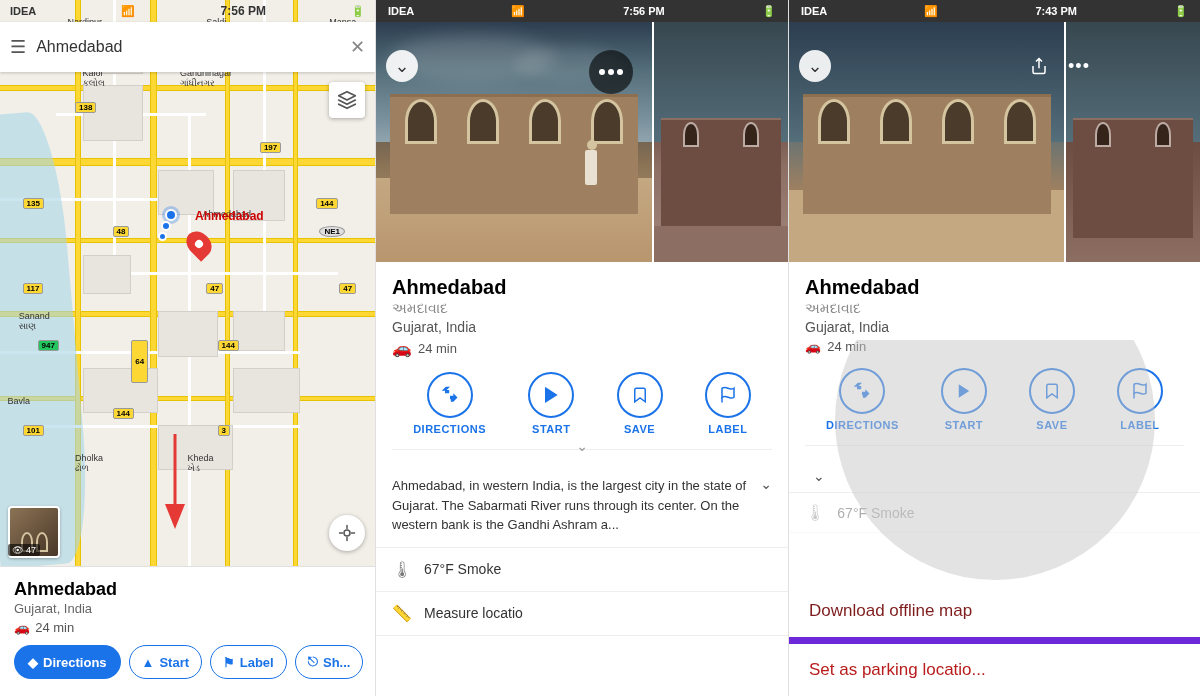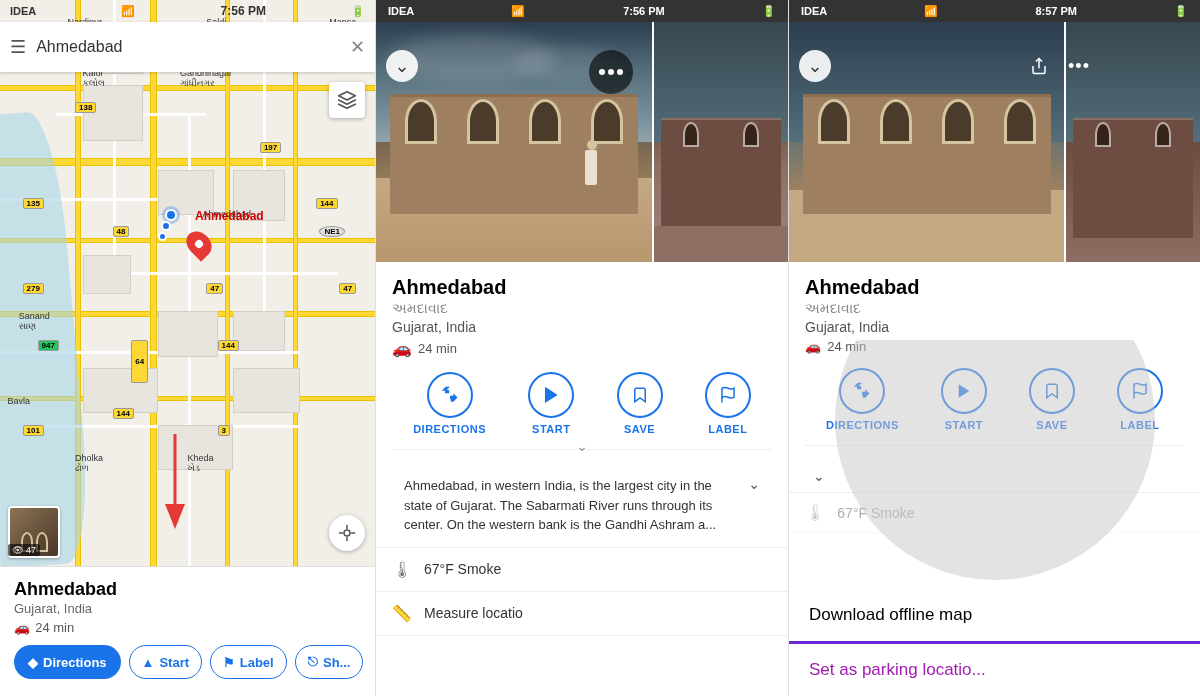--- a/index.html
+++ b/index.html
@@ -387,21 +387,21 @@
     }
 
     .detail-action-label {
       font-size: 11px;
       font-weight: 700;
       color: #1a73e8;
       letter-spacing: 0.5px;
     }
 
     .description-area {
-      padding: 12px 28px;
+      padding: 12px 16px;
       border-bottom: 1px solid #eee;
       display: flex;
       align-items: flex-start;
       justify-content: space-between;
     }
 
     .description-text {
       font-size: 13px;
       color: #333;
       line-height: 1.5;
@@ -509,28 +509,28 @@
     }
 
     .menu-detail-info {
       padding: 14px 16px;
       background: #fff;
     }
 
     .menu-overlay-item {
       padding: 16px 20px;
       font-size: 17px;
-      color: #000000;
-      border-bottom: 3px solid #6d28d9;
+      color: #7f1d1d;
+      border-bottom: 7px solid #6d28d9;
       cursor: pointer;
     }
 
     .menu-overlay-item:last-child {
       border-bottom: none;
-      color: #a21caf;
+      color: #b91c1c;
     }
 
     
     .red-arrow {
       position: absolute;
       bottom: 158px;
       left: 155px;
       z-index: 25;
     }
 
@@ -639,21 +639,21 @@
 
       <div style="position:absolute;top:7%;right:22%;background:#fdd835;border:1px solid #999;border-radius:2px;padding:0 3px;font-size:8px;font-weight:700;">48</div>
       <div style="position:absolute;top:25%;right:25%;background:#fdd835;border:1px solid #999;border-radius:2px;padding:0 3px;font-size:8px;font-weight:700;">197</div>
       <div style="position:absolute;top:40%;left:30%;background:#fdd835;border:1px solid #999;border-radius:2px;padding:0 3px;font-size:8px;font-weight:700;">48</div>
       <div style="position:absolute;top:60%;left:10%;background:#22c55e;border:1px solid #999;border-radius:2px;padding:0 3px;font-size:8px;font-weight:700;">947</div>
       <div style="position:absolute;top:60%;left:35%;background:#fdd835;border:1px solid #999;border-radius:2px;padding:16px 3px;font-size:8px;font-weight:700;">64</div>
       <div style="position:absolute;top:60%;left:58%;background:#fdd835;border:1px solid #999;border-radius:2px;padding:0 3px;font-size:8px;font-weight:700;">144</div>
       <div style="position:absolute;top:72%;left:30%;background:#fdd835;border:1px solid #999;border-radius:2px;padding:0 3px;font-size:8px;font-weight:700;">144</div>
       <div style="position:absolute;top:18%;left:20%;background:#fdd835;border:1px solid #999;border-radius:2px;padding:0 3px;font-size:8px;font-weight:700;">138</div>
       <div style="position:absolute;top:35%;left:6%;background:#fdd835;border:1px solid #999;border-radius:2px;padding:0 3px;font-size:8px;font-weight:700;">135</div>
-      <div style="position:absolute;top:50%;left:6%;background:#fdd835;border:1px solid #999;border-radius:2px;padding:0 3px;font-size:8px;font-weight:700;">279</div>
+      <div style="position:absolute;top:50%;left:6%;background:#fdd835;border:1px solid #999;border-radius:2px;padding:0 3px;font-size:8px;font-weight:700;">117</div>
       <div style="position:absolute;top:75%;left:6%;background:#fdd835;border:1px solid #999;border-radius:2px;padding:0 3px;font-size:8px;font-weight:700;">101</div>
       <div style="position:absolute;top:35%;right:10%;background:#fdd835;border:1px solid #999;border-radius:2px;padding:0 3px;font-size:8px;font-weight:700;">144</div>
       <div style="position:absolute;top:50%;right:5%;background:#fdd835;border:1px solid #999;border-radius:2px;padding:0 3px;font-size:8px;font-weight:700;">47</div>
       <div style="position:absolute;top:50%;left:55%;background:#fdd835;border:1px solid #999;border-radius:2px;padding:0 3px;font-size:8px;font-weight:700;">47</div>
       <div style="position:absolute;top:40%;right:8%;background:#e0e0e0;border:1px solid #999;border-radius:50%;padding:0 4px;font-size:8px;font-weight:700;">NE1</div>
       <div style="position:absolute;top:75%;left:58%;background:#fdd835;border:1px solid #999;border-radius:2px;padding:0 3px;font-size:8px;font-weight:700;">3</div>
 
       <div style="position:absolute;top:37%;left:52%;font-size:12px;font-weight:700;color:#c00;white-space:nowrap;">Ahmedabad</div>
     </div>
   </div>
@@ -845,21 +845,21 @@
     <span class="info-row-icon">📏</span>
     <span class="info-row-text">Measure locatio</span>
   </div>
 </div>
 
 <div class="panel-menu">
 
   <div class="menu-status-bar">
     <span>IDEA</span>
     <span>📶</span>
-    <span>8:57 PM</span>
+    <span>7:43 PM</span>
     <span>🔋</span>
   </div>
 
   <div class="menu-photo-area">
     <div style="width:67%;height:100%;float:left;background:linear-gradient(180deg,#2c3e50 0%,#546e7a 40%,#9e8060 70%,#c4a882 100%);position:relative;overflow:hidden;">
       <div style="position:absolute;top:0;left:0;right:0;height:50%;background:linear-gradient(180deg,#2c3e50 0%,#546e7a 100%);"></div>
       <div style="position:absolute;bottom:0;left:0;right:0;height:30%;background:#c4a882;"></div>
       <div style="position:absolute;top:30%;left:5%;right:5%;height:50%;background:#9e8060;border-top:3px solid #8b6f4e;">
         <div style="display:flex;justify-content:space-around;padding-top:2px;">
           <div style="width:32px;height:45px;border:3px solid #d4c4a0;border-radius:50% 50% 0 0;background:rgba(40,30,20,0.7);"></div>

